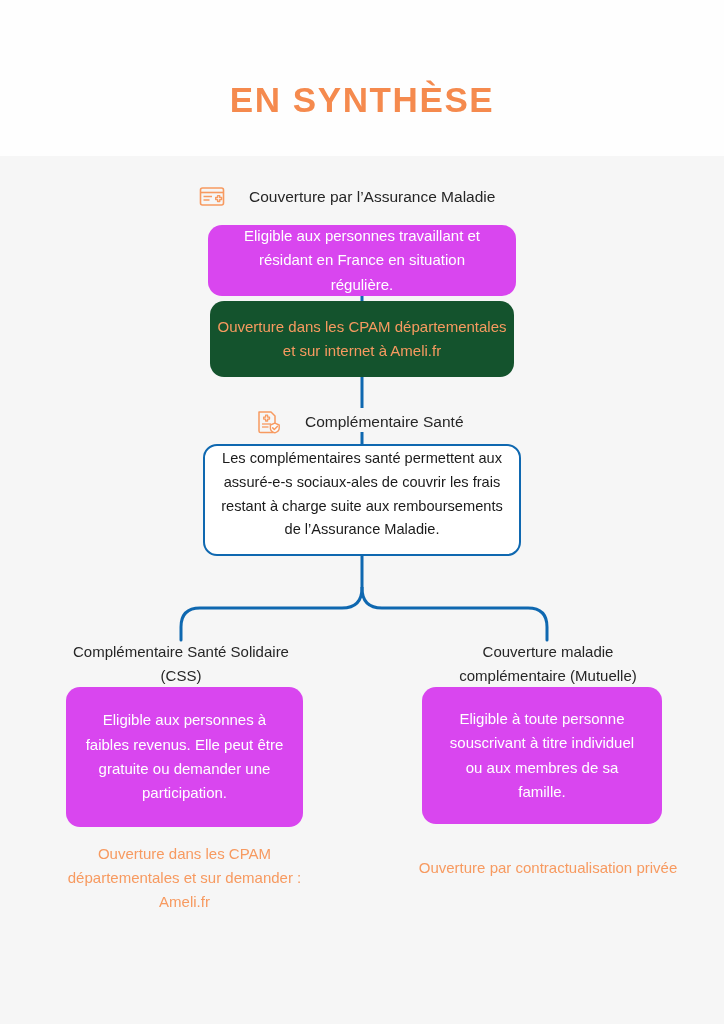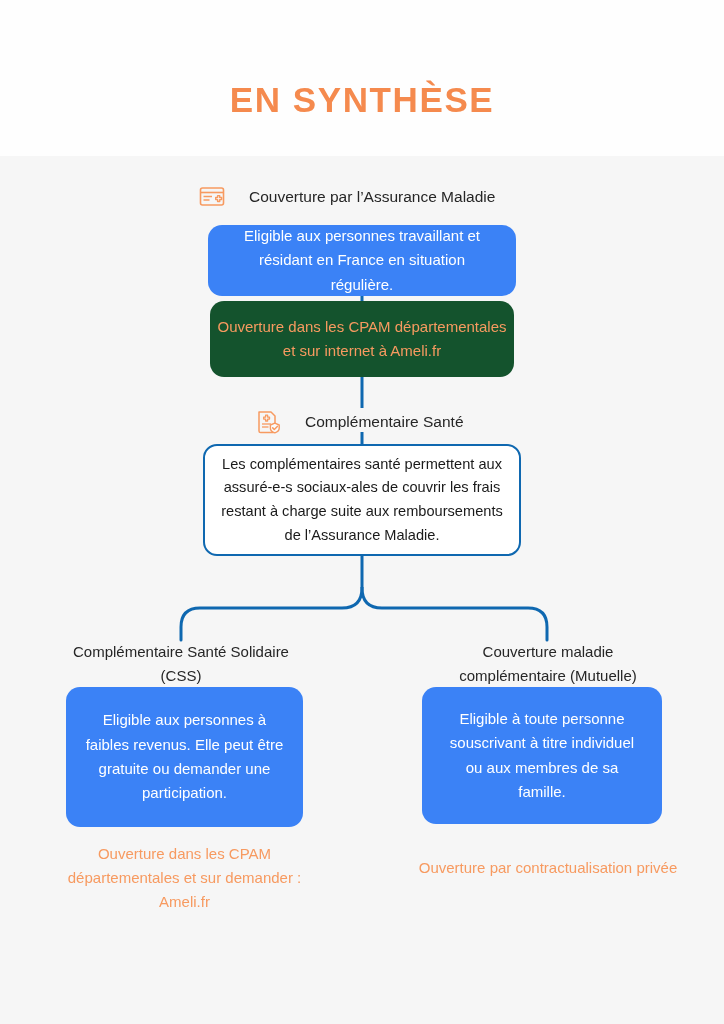--- a/index.html
+++ b/index.html
@@ -60,21 +60,21 @@
     font-size: 15.5px;
     color: #262626;
     white-space: nowrap;
   }
 
   .icon-box { width: 26px; height: 26px; display: block; }
 
   
   .blue-box {
     position: absolute;
-    background: #3b82f6;
+    background: #d946ef;
     border-radius: 14px;
     color: #ffffff;
     display: flex;
     align-items: center;
     justify-content: flex-end;
     text-align: center;
     padding: 14px 18px;
   }
   .blue-box .box-text {
     font-size: 15px;
@@ -82,21 +82,21 @@
     color: #ffffff;
   }
 
   
   .outline-box {
     position: absolute;
     background: #ffffff;
     border: 2px solid #0f68b0;
     border-radius: 14px;
     display: flex;
-    align-items: center;
+    align-items: flex-end;
     justify-content: center;
     text-align: center;
     padding: 12px 16px;
   }
   .outline-box .box-text {
     font-size: 14.6px;
     line-height: 1.62;
     color: #1a1a1a;
   }
 

